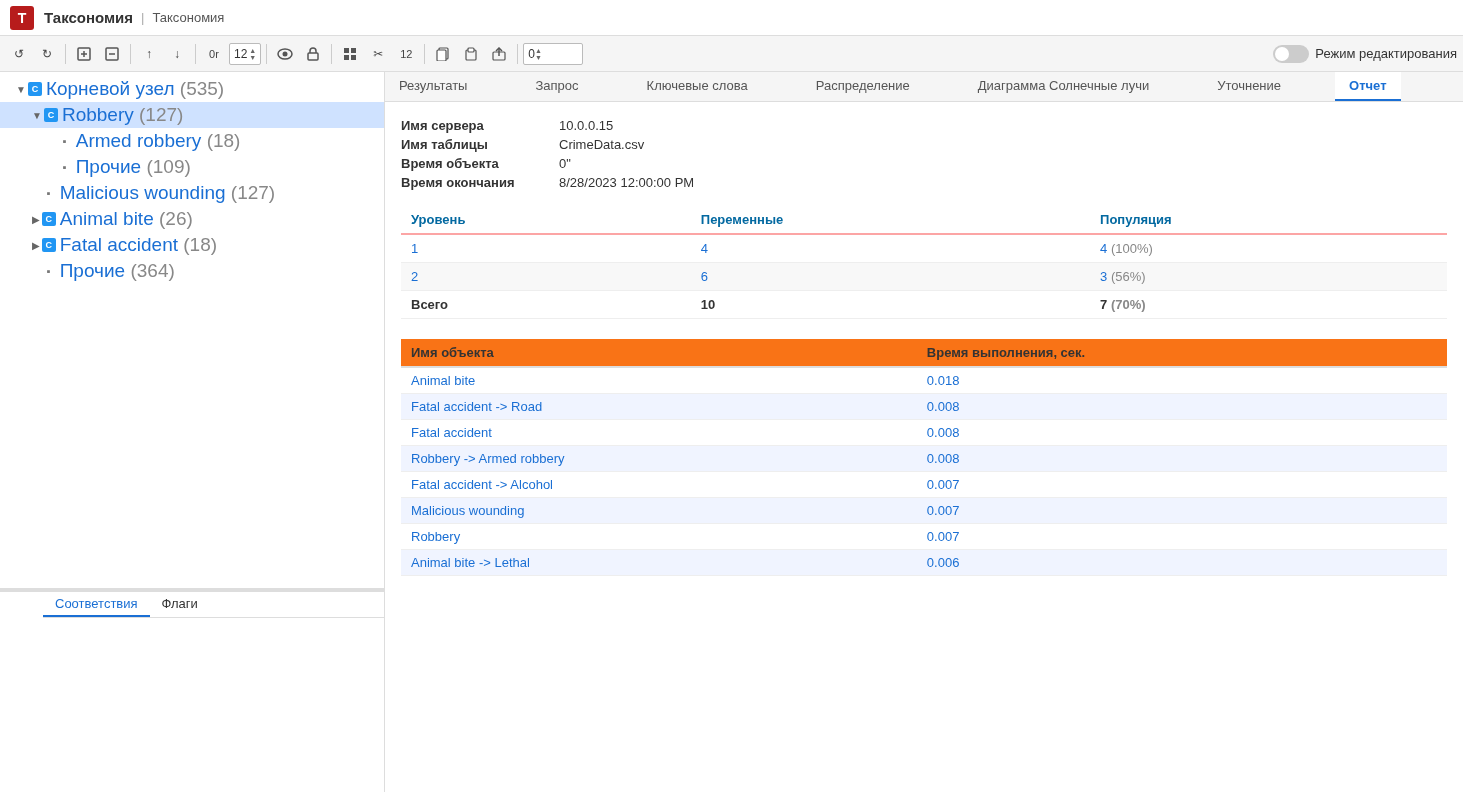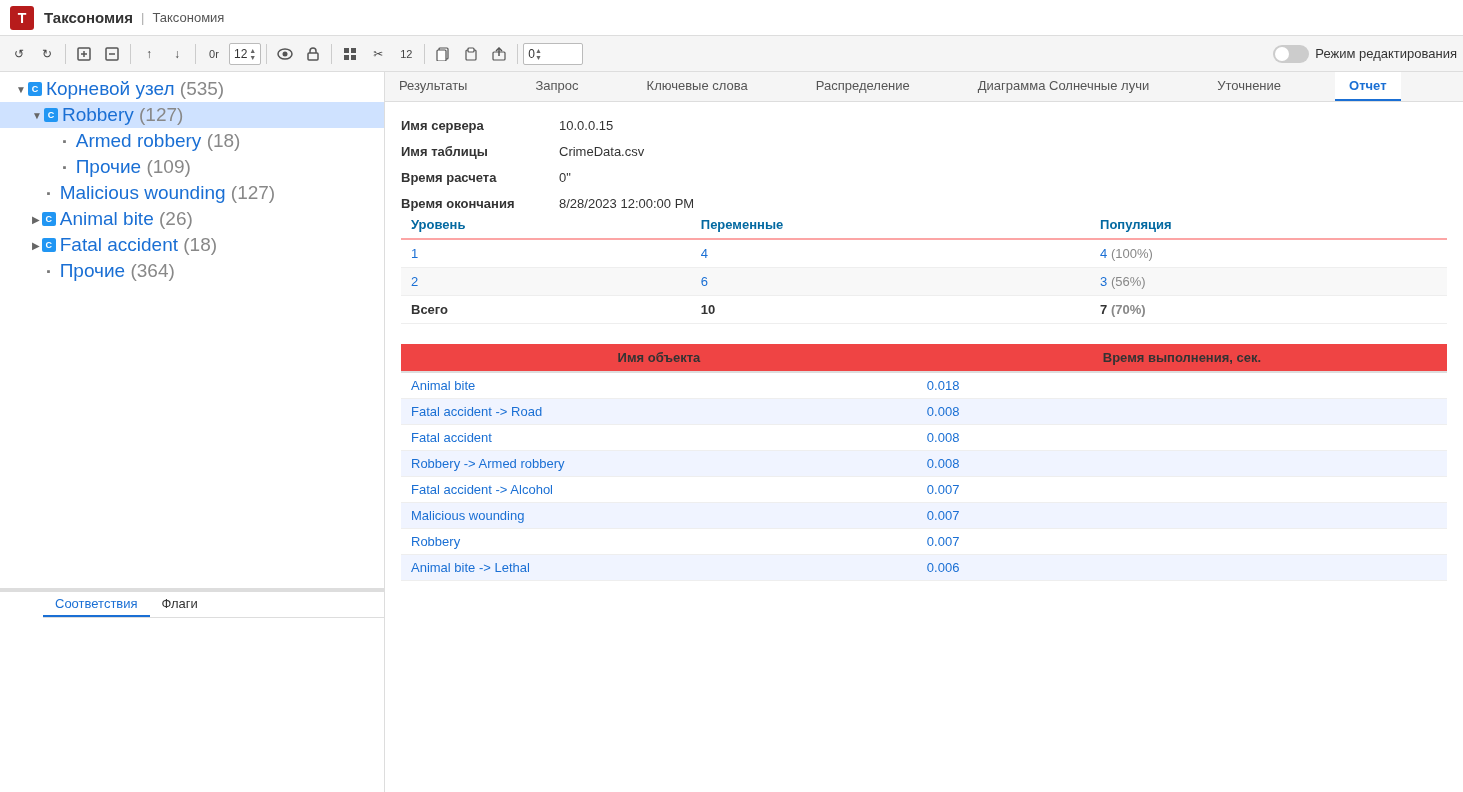--- a/index.html
+++ b/index.html
@@ -86,40 +86,40 @@
     .tab {
       padding: 6px 14px; cursor: pointer; font-size: 13px; border-bottom: 2px solid transparent;
       color: #555;
     }
     .tab.active { background: #fff; border-bottom: 2px solid #1a6fd4; color: #1a6fd4; font-weight: bold; }
 
     
     .report-content { flex: 1; overflow-y: auto; padding: 16px; }
 
     
-    .info-grid { display: grid; grid-template-columns: 150px 1fr; gap: 11px 8px; }
+    .info-grid { display: grid; grid-template-columns: 150px 1fr; gap: 4px 8px; margin-bottom: 16px; }
     .info-label { font-weight: bold; color: #333; }
     .info-value { color: #333; }
 
     
     .data-table { width: 100%; border-collapse: collapse; margin-bottom: 20px; }
     .data-table th {
       text-align: left; padding: 6px 10px; border-bottom: 2px solid #fca5a5;
       font-weight: bold; color: #0369a1; background: #fff;
     }
     .data-table td { padding: 6px 10px; border-bottom: 1px solid #eee; }
     .data-table tr:nth-child(even) td { background: #f8f8f8; }
     .data-table .link-val { color: #1a6fd4; }
     .data-table .bold-row td { font-weight: bold; }
 
     
     .obj-table { width: 100%; border-collapse: collapse; }
     .obj-table th {
-      text-align: center; padding: 6px 10px; border-bottom: 2px solid #ddd;
-      font-weight: bold; color: #333; background: #ef4444;
+      text-align: left; padding: 6px 10px; border-bottom: 2px solid #ddd;
+      font-weight: bold; color: #333; background: #f97316;
     }
     .obj-table td { padding: 5px 10px; border-bottom: 1px solid #eee; }
     .obj-table tr:nth-child(even) td { background: #f0f4ff; }
     .obj-table .link-val { color: #1a6fd4; }
     .obj-table .time-val { color: #1a6fd4; }
   </style>
 </head>
 <body>
 
 <div class="title-bar">
@@ -320,21 +320,21 @@
       <div class="tab active">Отчет</div>
     </div>
 
     <div class="report-content">
 
       <div class="info-grid">
         <span class="info-label">Имя сервера</span>
         <span class="info-value">10.0.0.15</span>
         <span class="info-label">Имя таблицы</span>
         <span class="info-value">CrimeData.csv</span>
-        <span class="info-label">Время расчета</span>
+        <span class="info-label">Время объекта</span>
         <span class="info-value">0"</span>
         <span class="info-label">Время окончания</span>
         <span class="info-value">8/28/2023 12:00:00 PM</span>
       </div>
 
       <table class="data-table">
         <thead>
           <tr>
             <th>Уровень</th>
             <th>Переменные</th>

